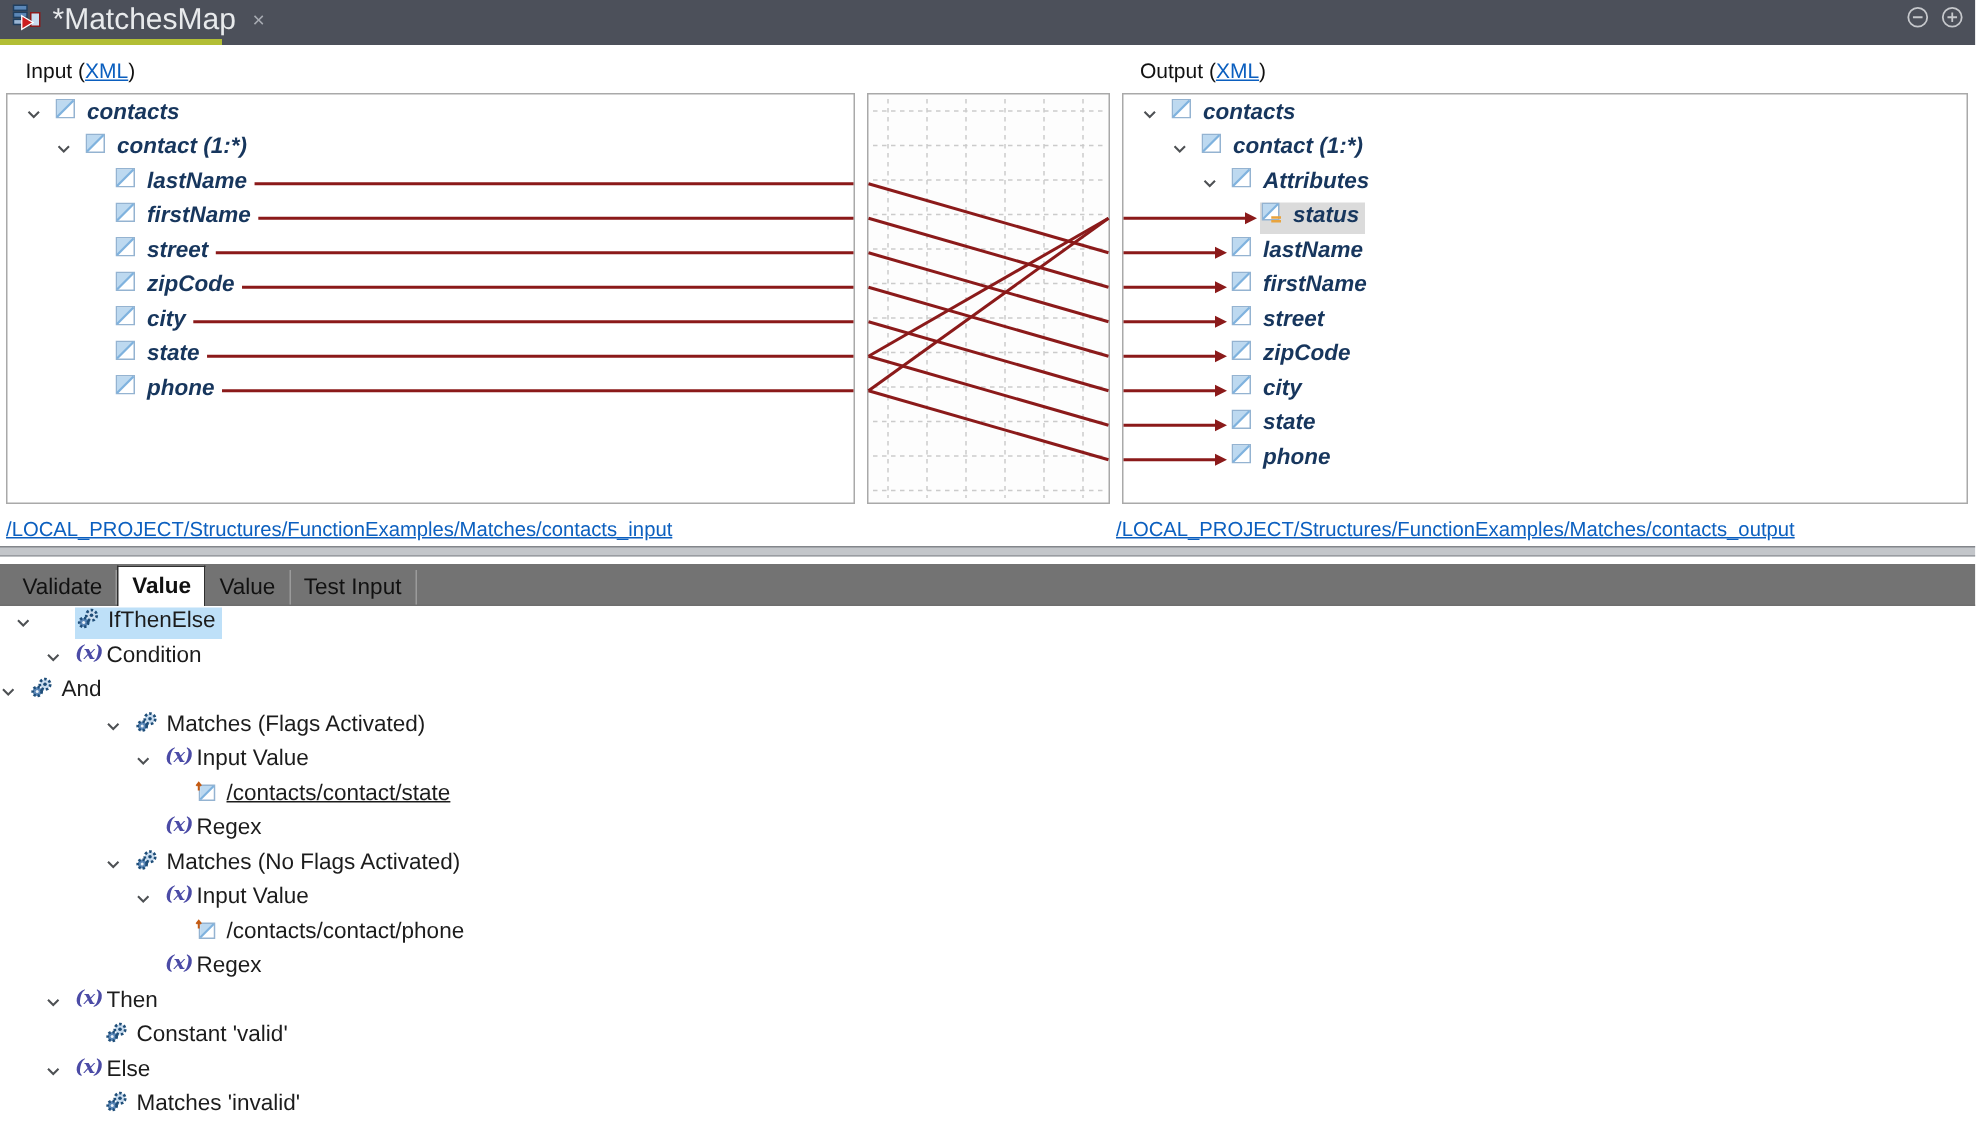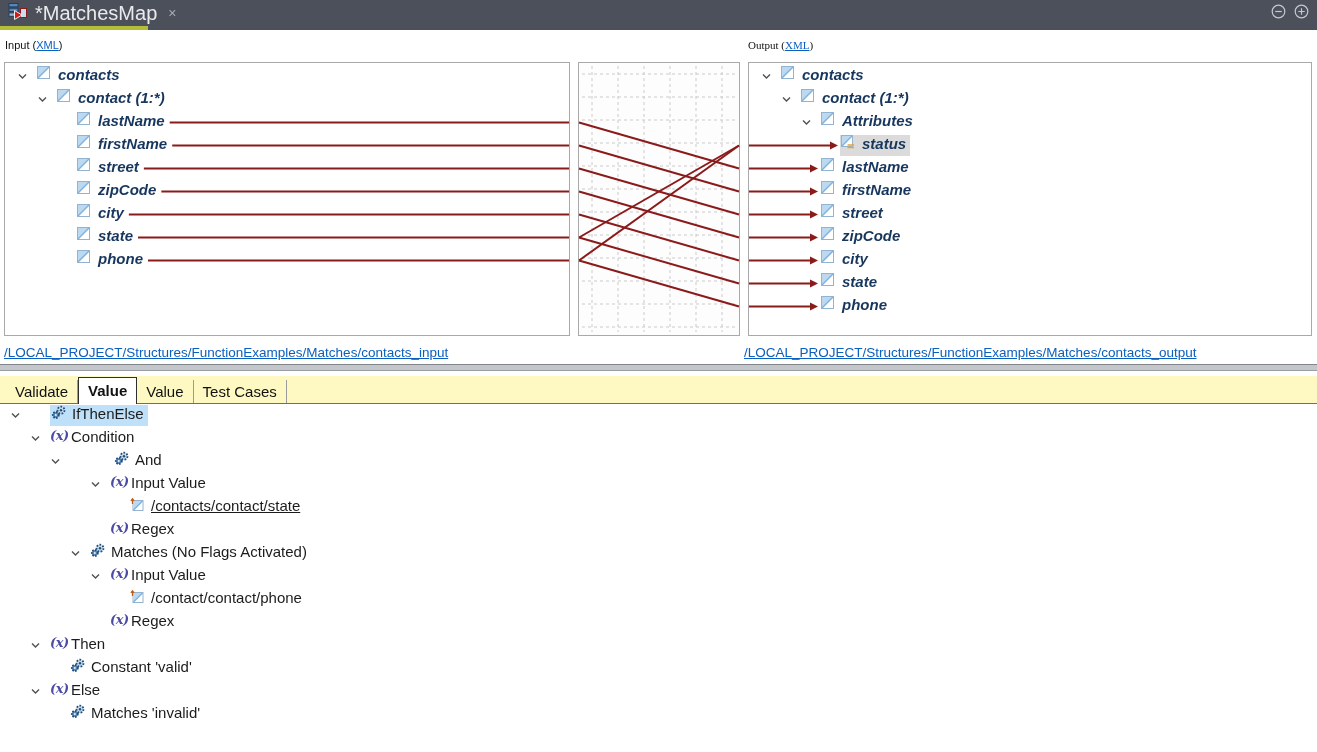--- a/index.html
+++ b/index.html
@@ -8,37 +8,37 @@
 
   
   .topbar{position:absolute;left:0;top:0;width:100%;height:30px;background:#4C505A;}
   .doc-tab{position:absolute;left:0;top:0;height:26px;display:flex;align-items:center;padding:0 8px;gap:7px;cursor:default;}
   .doc-tab .tab-title{color:#E8EAEC;font-size:20px;}
   .doc-tab .tab-close{color:#A7ABB2;font-size:14px;margin-left:4px;}
   .active-underline{position:absolute;left:0;top:26px;width:148px;height:4px;background:#B2BE35;}
   .win-controls{position:absolute;right:8px;top:4px;display:flex;gap:8px;align-items:center;}
 
   
-  .struct-label{position:absolute;top:39px;font-size:11px;color:#111;}
+  .struct-label{position:absolute;top:39px;font-size:14px;color:#111;margin-left:12px;}
   .struct-label a, .struct-link{color:#0B5FBF;text-decoration:underline;cursor:pointer;}
-  #input-label{left:5px;} #output-label{left:748px;font-family:Liberation Serif, serif;}
+  #input-label{left:5px;} #output-label{left:748px;}
   .panel{position:absolute;top:62px;height:274px;border:1px solid #A9A9A9;background:#fff;box-sizing:border-box;overflow:hidden;padding-top:2px;}
   #input-panel{left:4px;width:566px;}
   #mid-panel{left:578px;width:162px;background:#FDFDFD;}
   #output-panel{left:748px;width:564px;}
   .struct-link{position:absolute;top:345px;font-size:13.5px;}
   #input-link{left:4px;} #output-link{left:744px;}
 
   
   .splitter{position:absolute;left:0;top:364px;width:100%;height:7px;background:#C3C6CA;
             border-top:1px solid #83868B;border-bottom:1px solid #9A9DA2;box-sizing:border-box;}
 
   
   .tabbar{position:absolute;left:0;top:376px;width:100%;height:28px;display:flex;align-items:flex-end;
-          padding-left:6px;box-sizing:border-box;border-bottom:1px solid #6E6E6E;background:#fef9c3;}
+          padding-left:6px;box-sizing:border-box;border-bottom:1px solid #6E6E6E;background:#737373;}
   .tab{height:23px;line-height:23px;padding:0 9px;font-size:15px;color:#111;border-right:1px solid #9B9B9B;cursor:default;}
   .tab.selected{font-weight:bold;border:1px solid #2F2F2F;border-bottom:none;height:26px;line-height:25px;
                 background:#fff;margin-bottom:-1px;position:relative;z-index:2;}
 
   
   .tree{position:absolute;}
   #function-tree{left:0;top:404px;width:100%;height:348px;}
   .trow{height:23px;display:flex;align-items:center;white-space:nowrap;cursor:default;}
   .chev{width:19px;flex:none;display:inline-flex;justify-content:flex-start;align-items:center;}
   .content{display:inline-flex;align-items:flex-start;height:21px;padding:0 4px 0 1px;}
@@ -384,21 +384,21 @@
 
   <a class="struct-link" id="input-link">/LOCAL_PROJECT/Structures/FunctionExamples/Matches/contacts_input</a>
   <a class="struct-link" id="output-link">/LOCAL_PROJECT/Structures/FunctionExamples/Matches/contacts_output</a>
 
   <div class="splitter"></div>
 
   <div class="tabbar">
     <span class="tab">Validate</span>
     <span class="tab selected">Value</span>
     <span class="tab">Value</span>
-    <span class="tab">Test Cases</span>
+    <span class="tab">Test Input</span>
   </div>
 
   <div class="tree fntree" id="function-tree">
       <div class="trow sel-blue" style="padding-left: 10px; gap: 21px;">
         <span class="chev">
           <svg width="11" height="11" viewBox="0 0 11 11">
             <path d="M2 3.5 L5.5 7 L9 3.5" fill="none" stroke="#4F5255" stroke-width="1.4"></path>
           </svg>
         </span>
         <span class="content">
@@ -419,38 +419,56 @@
             <path d="M2 3.5 L5.5 7 L9 3.5" fill="none" stroke="#4F5255" stroke-width="1.4"></path>
           </svg>
         </span>
         <span class="content">
           <span class="nicon">
             <span class="param-glyph">(x)</span>
           </span>
           <span class="nlabel">Condition</span>
         </span>
       </div>
-      <div class="trow" style="padding-left: 50px; gap: 44px;">
+      <div class="trow" style="">
         <span class="chev">
           <svg width="11" height="11" viewBox="0 0 11 11">
             <path d="M2 3.5 L5.5 7 L9 3.5" fill="none" stroke="#4F5255" stroke-width="1.4"></path>
           </svg>
         </span>
         <span class="content">
           <span class="nicon">
             <svg width="16" height="15" viewBox="0 0 16 15">
               <circle cx="10" cy="5.2" r="3.5" fill="#C9DCEE" stroke="#1F4E79" stroke-width="1.8" stroke-dasharray="1.7 1.4"></circle>
               <circle cx="10" cy="5.2" r="1.2" fill="#1F4E79"></circle>
               <circle cx="4.8" cy="10" r="3" fill="#5B87B7" stroke="#1F4E79" stroke-width="1.8" stroke-dasharray="1.5 1.3"></circle>
               <circle cx="4.8" cy="10" r="1" fill="#EAF1F8"></circle>
             </svg>
           </span>
           <span class="nlabel">And</span>
         </span>
       </div>
+      <div class="trow" style="padding-left: 70px;">
+        <span class="chev">
+          <svg width="11" height="11" viewBox="0 0 11 11">
+            <path d="M2 3.5 L5.5 7 L9 3.5" fill="none" stroke="#4F5255" stroke-width="1.4"></path>
+          </svg>
+        </span>
+        <span class="content">
+          <span class="nicon">
+            <svg width="16" height="15" viewBox="0 0 16 15">
+              <circle cx="10" cy="5.2" r="3.5" fill="#C9DCEE" stroke="#1F4E79" stroke-width="1.8" stroke-dasharray="1.7 1.4"></circle>
+              <circle cx="10" cy="5.2" r="1.2" fill="#1F4E79"></circle>
+              <circle cx="4.8" cy="10" r="3" fill="#5B87B7" stroke="#1F4E79" stroke-width="1.8" stroke-dasharray="1.5 1.3"></circle>
+              <circle cx="4.8" cy="10" r="1" fill="#EAF1F8"></circle>
+            </svg>
+          </span>
+          <span class="nlabel">Matches (Flags Activated)</span>
+        </span>
+      </div>
       <div class="trow" style="padding-left: 90px;">
         <span class="chev">
           <svg width="11" height="11" viewBox="0 0 11 11">
             <path d="M2 3.5 L5.5 7 L9 3.5" fill="none" stroke="#4F5255" stroke-width="1.4"></path>
           </svg>
         </span>
         <span class="content">
           <span class="nicon">
             <span class="param-glyph">(x)</span>
           </span>
@@ -515,21 +533,21 @@
         <span class="chev"></span>
         <span class="content">
           <span class="nicon">
             <svg width="14" height="14" viewBox="0 0 14 14">
               <rect x="3" y="3.5" width="10" height="10" fill="#fff" stroke="#94B3D1"></rect>
               <path d="M3.5 4 L12.5 4 L3.5 13 Z" fill="#BDD9F0"></path>
               <path d="M12.5 4 L3.5 13" stroke="#7FB2DE" stroke-width="1.4"></path>
               <path d="M2.5 7 V2.2 M0.9 3.9 L2.5 1.9 L4.1 3.9" stroke="#C55A11" stroke-width="1.3" fill="none"></path>
             </svg>
           </span>
-          <span class="nlabel">/contact/contact/phone</span>
+          <span class="nlabel">/contacts/contact/phone</span>
         </span>
       </div>
       <div class="trow" style="padding-left: 90px;">
         <span class="chev"></span>
         <span class="content">
           <span class="nicon">
             <span class="param-glyph">(x)</span>
           </span>
           <span class="nlabel">Regex</span>
         </span>

